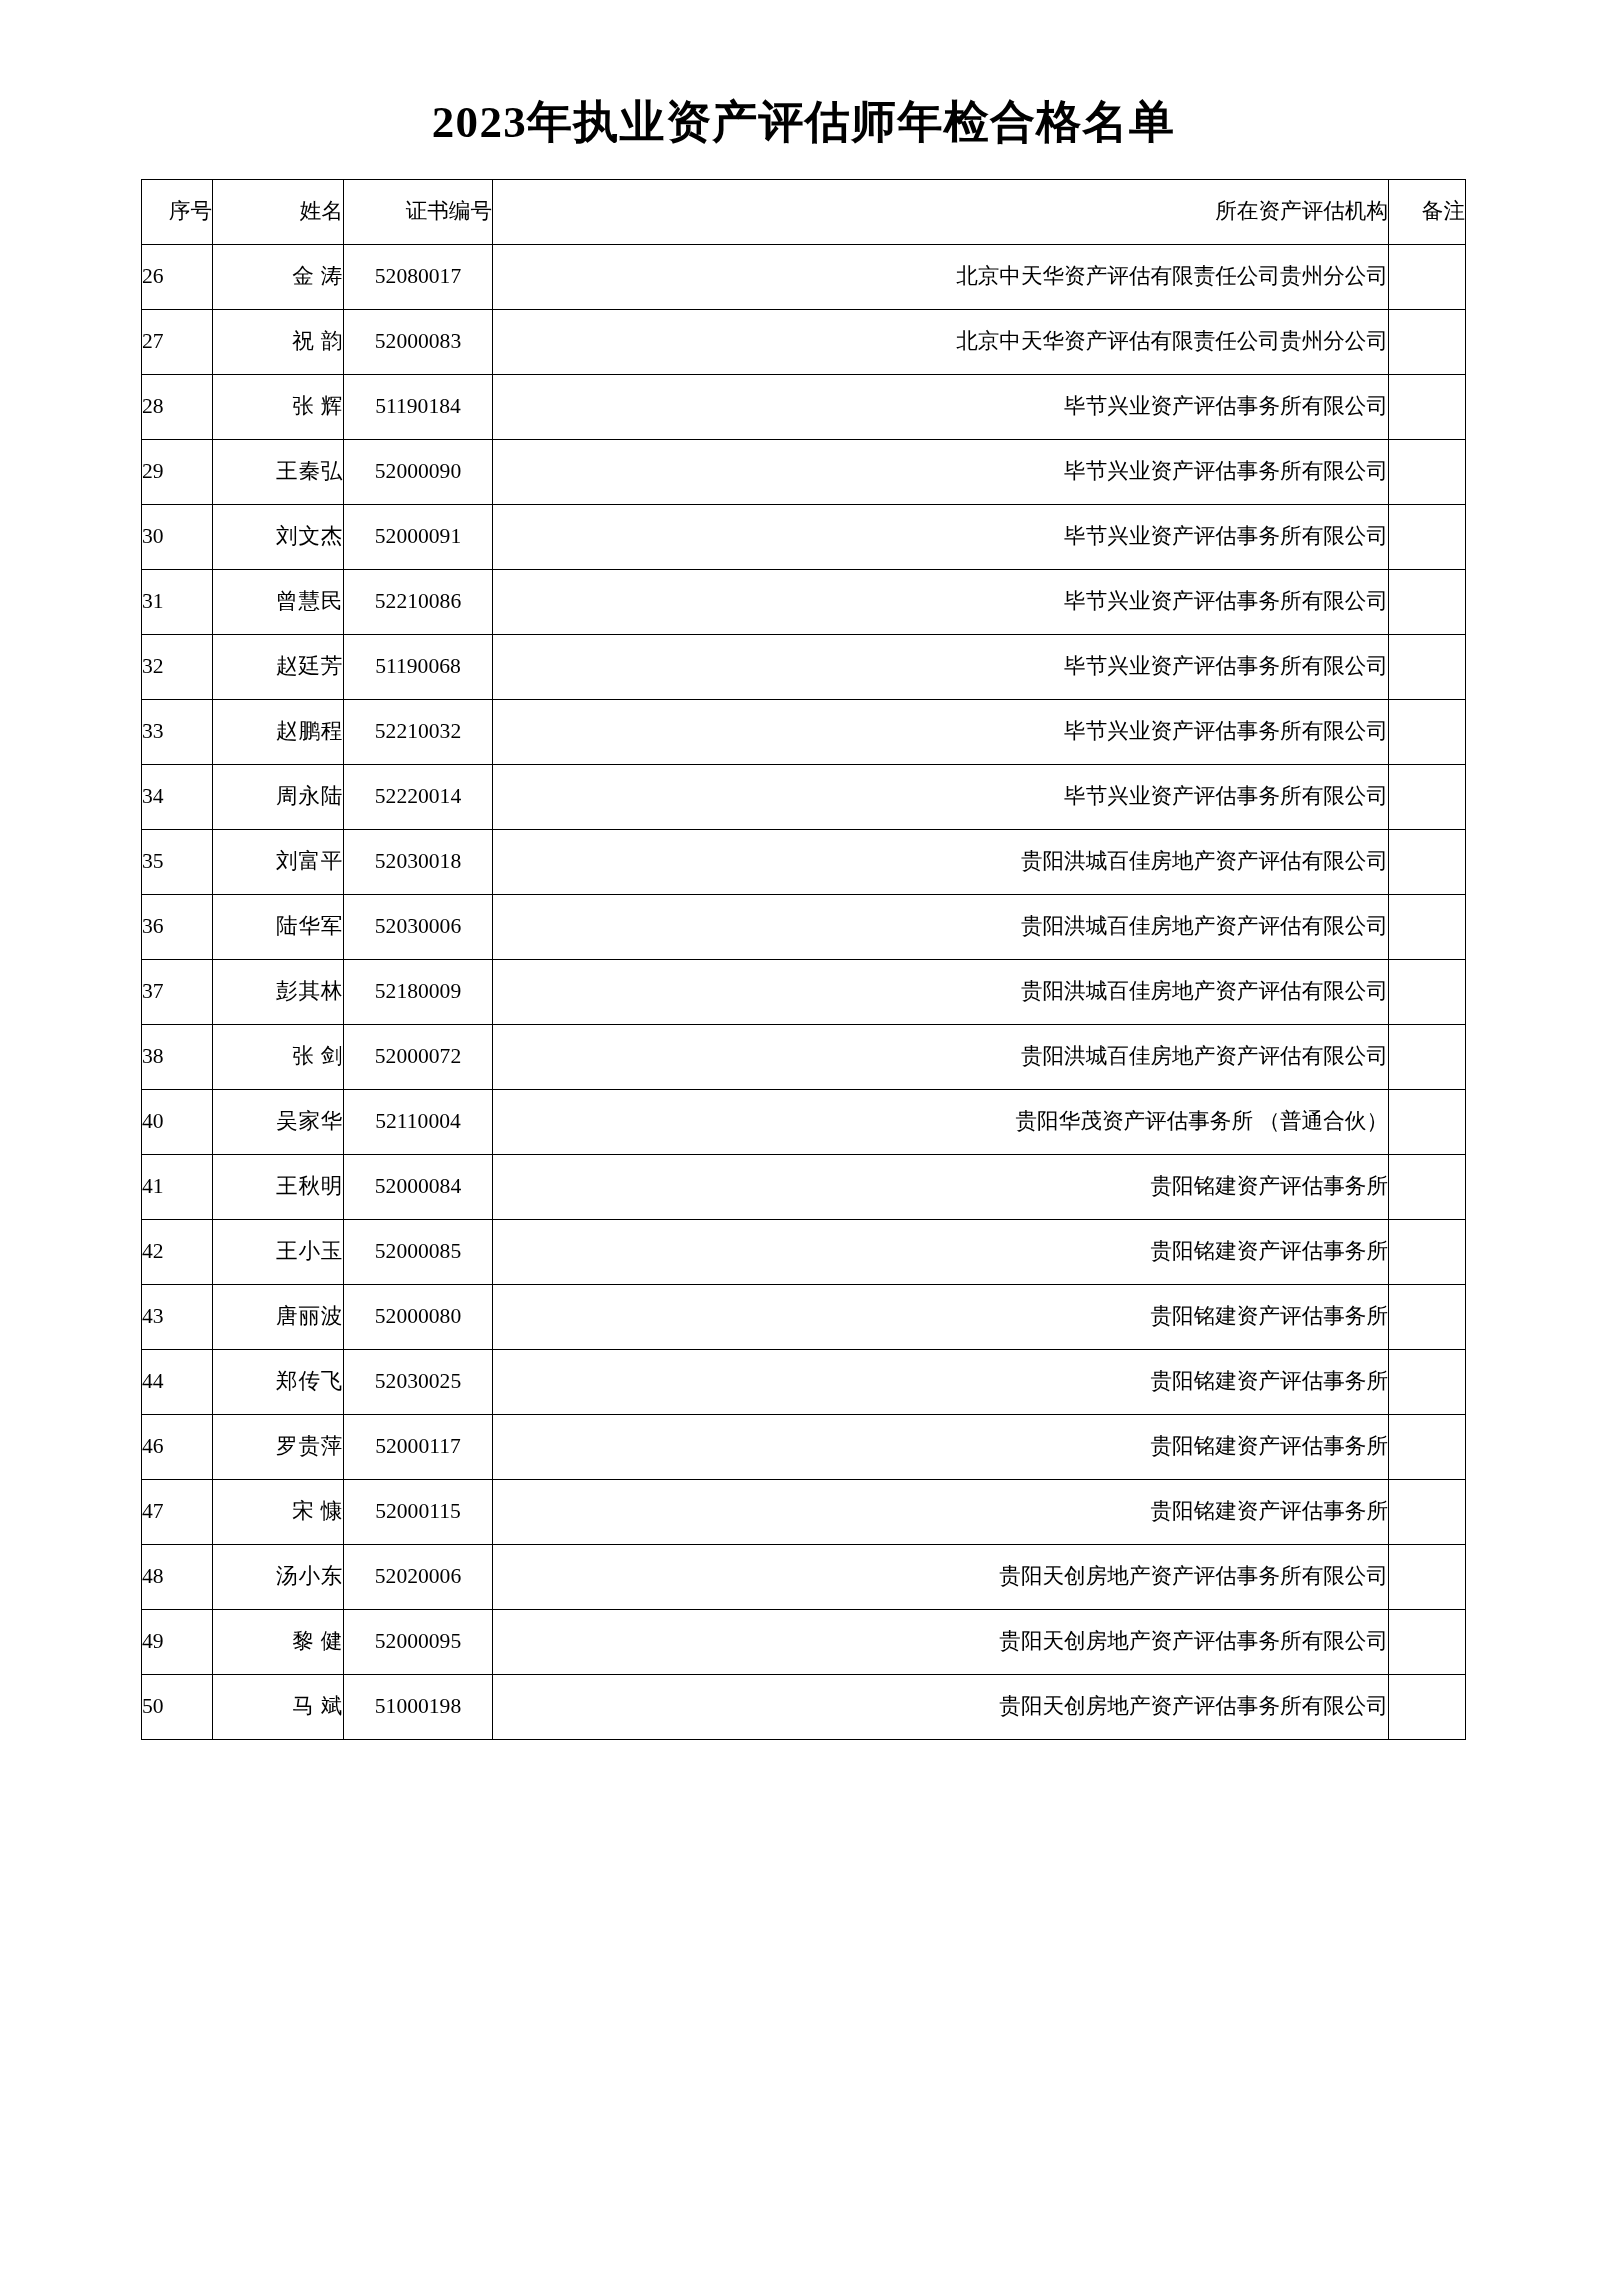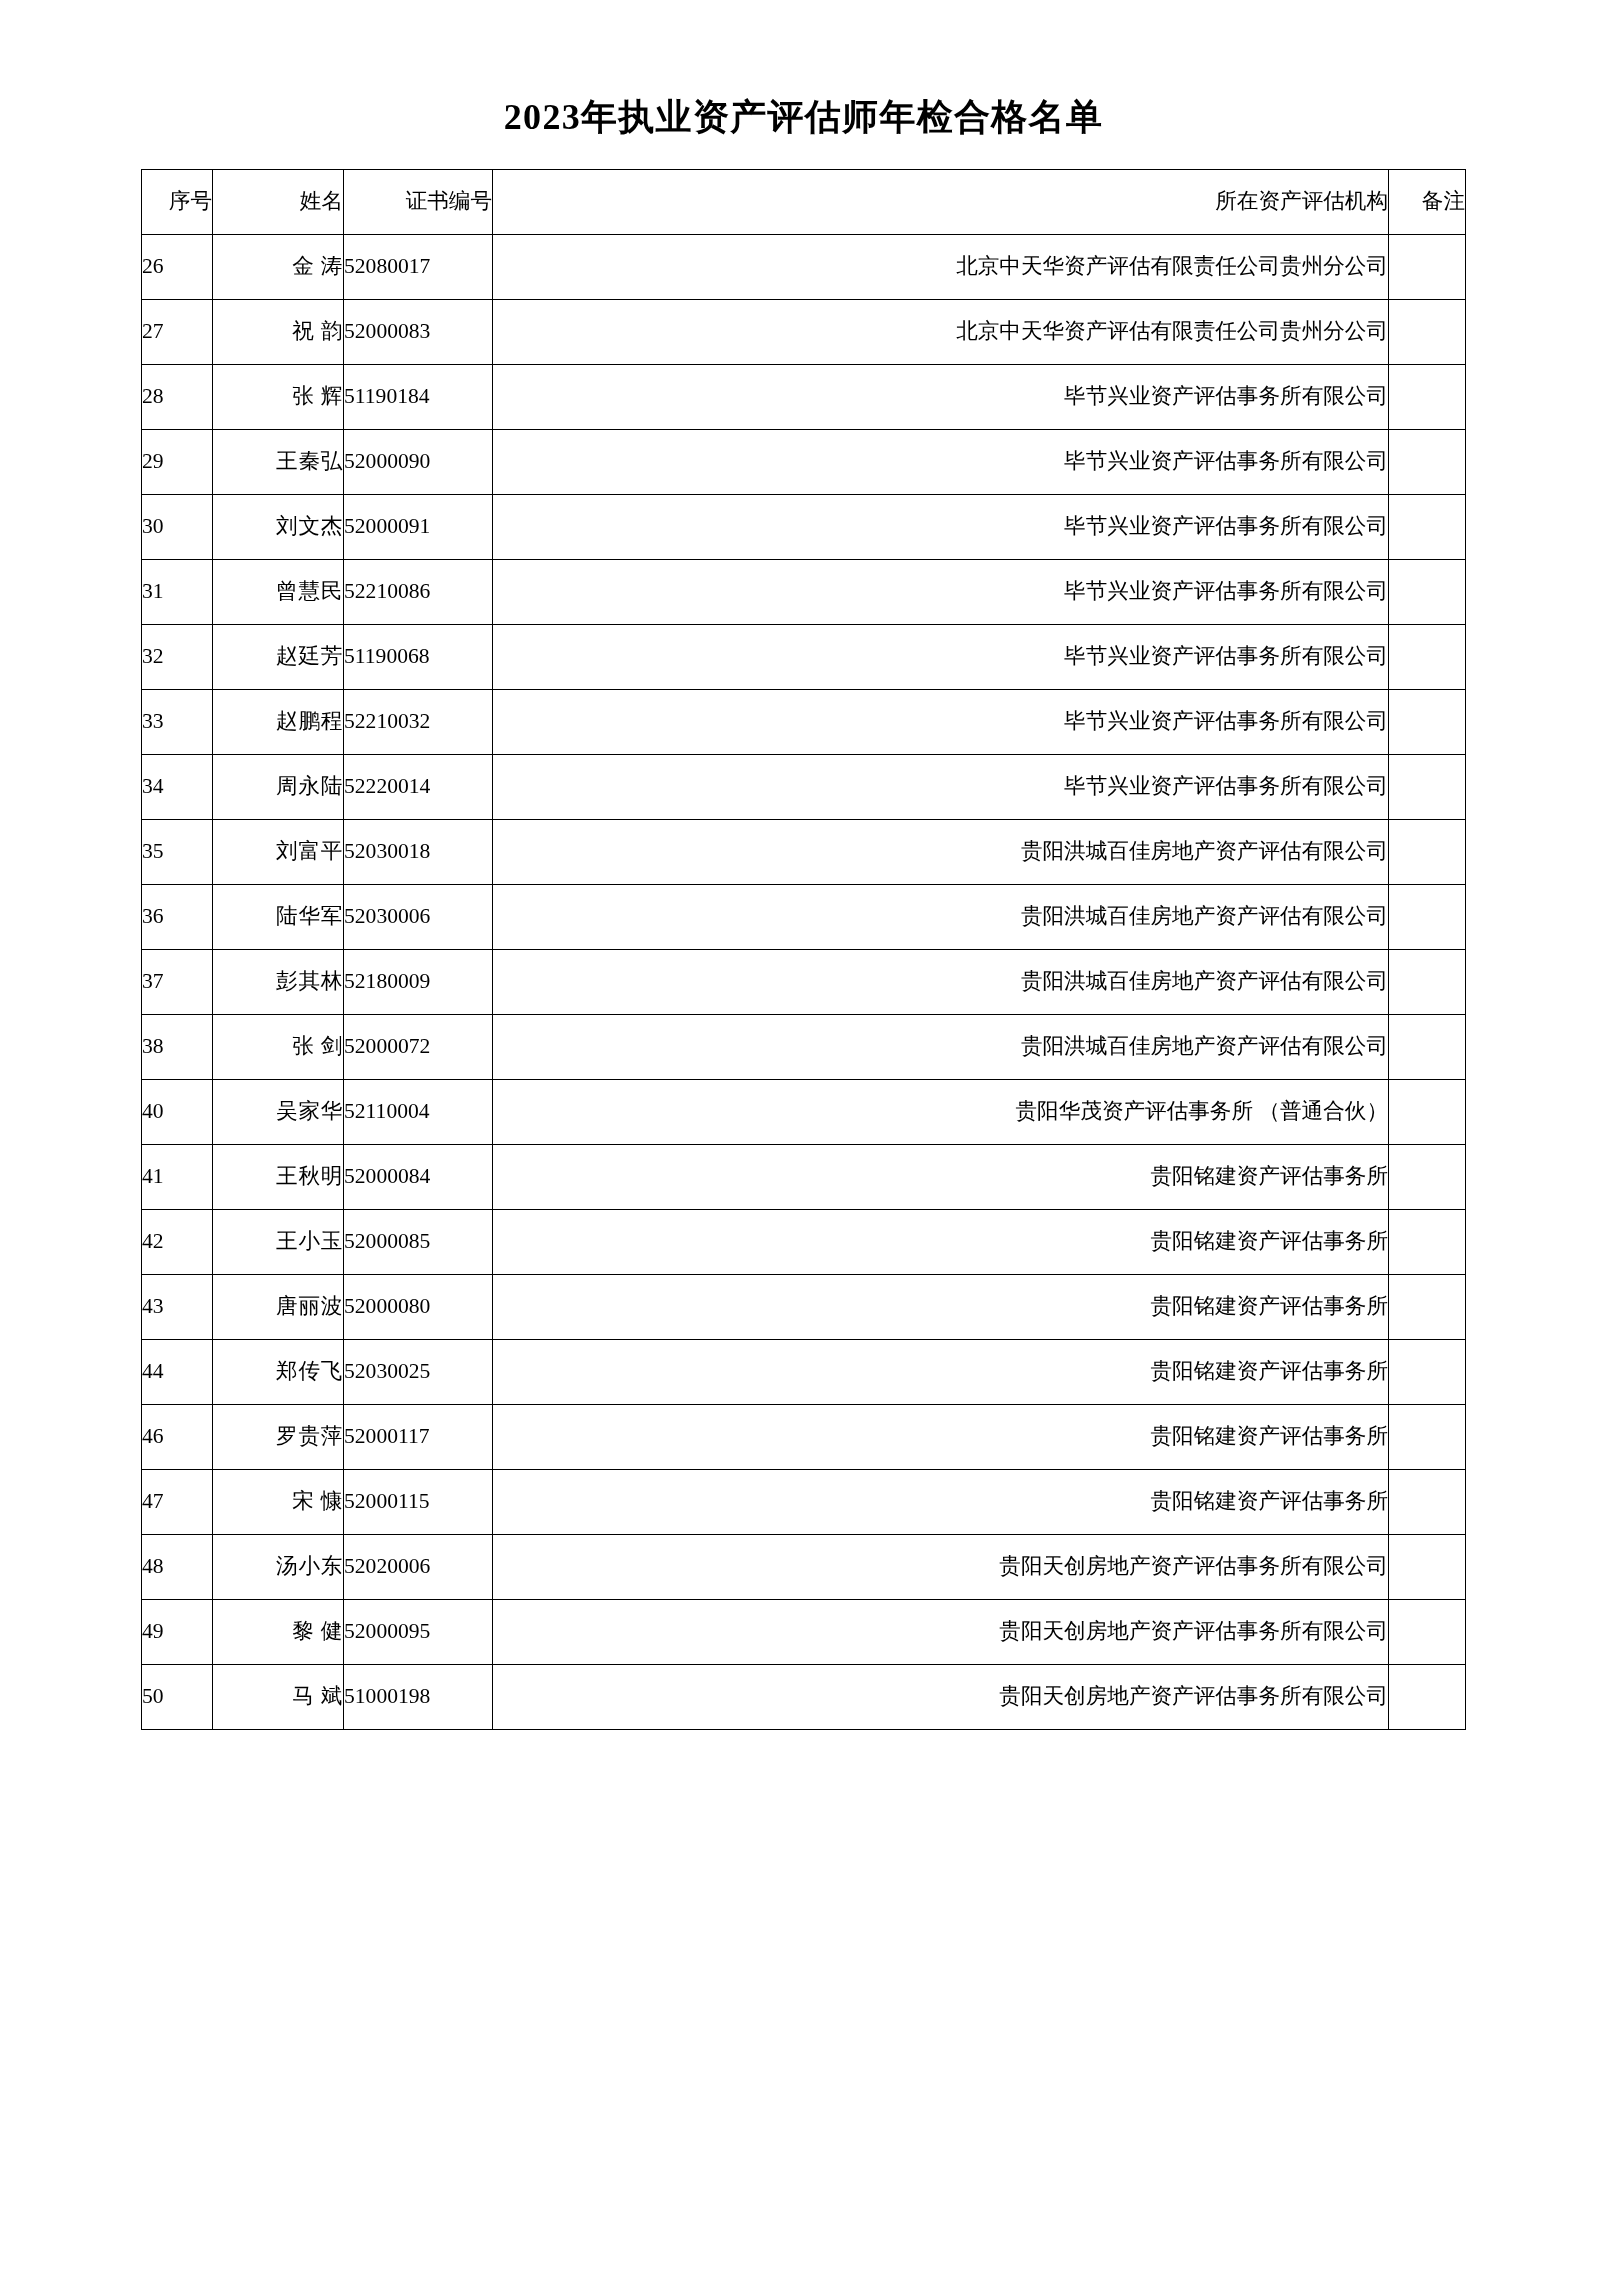--- a/index.html
+++ b/index.html
@@ -14,21 +14,21 @@
   }
   .page {
     width: 1607px;
     min-height: 2295px;
     box-sizing: border-box;
     padding: 98px 141px 39px 141px;
     background: #ffffff;
   }
   .doc-title {
     text-align: center;
-    font-size: 36px;
+    font-size: 45px;
     font-weight: bold;
     letter-spacing: 1.3px;
     margin: 0 0 31px 0;
     font-family: "Liberation Serif", "DejaVu Serif", serif;
     line-height: 1.1;
   }
   table.list {
     border-collapse: collapse;
     width: 1324px;
     table-layout: fixed;
@@ -49,21 +49,21 @@
     height: 68px;
   }
   .col-idx { width: 71px; }
   .col-name { width: 131px; }
   .col-cert { width: 149px; }
   .col-org  { width: 896px; }
   .col-note { width: 77px; }
 
   td.c-idx  { text-align: left; }
   td.c-name { text-align: right; letter-spacing: 0.7px; }
-  td.c-cert { }
+  td.c-cert { text-align: center; }
   td.c-org  { text-align: right; padding-left: 9.2px; }
   td.c-note { text-align: center; }
   .name-2 { letter-spacing: 17px; padding-left: 8.5px; }
 </style>
 </head>
 <body>
 
 <div class="page">
 
   <h1 class="doc-title">2023年执业资产评估师年检合格名单</h1>

